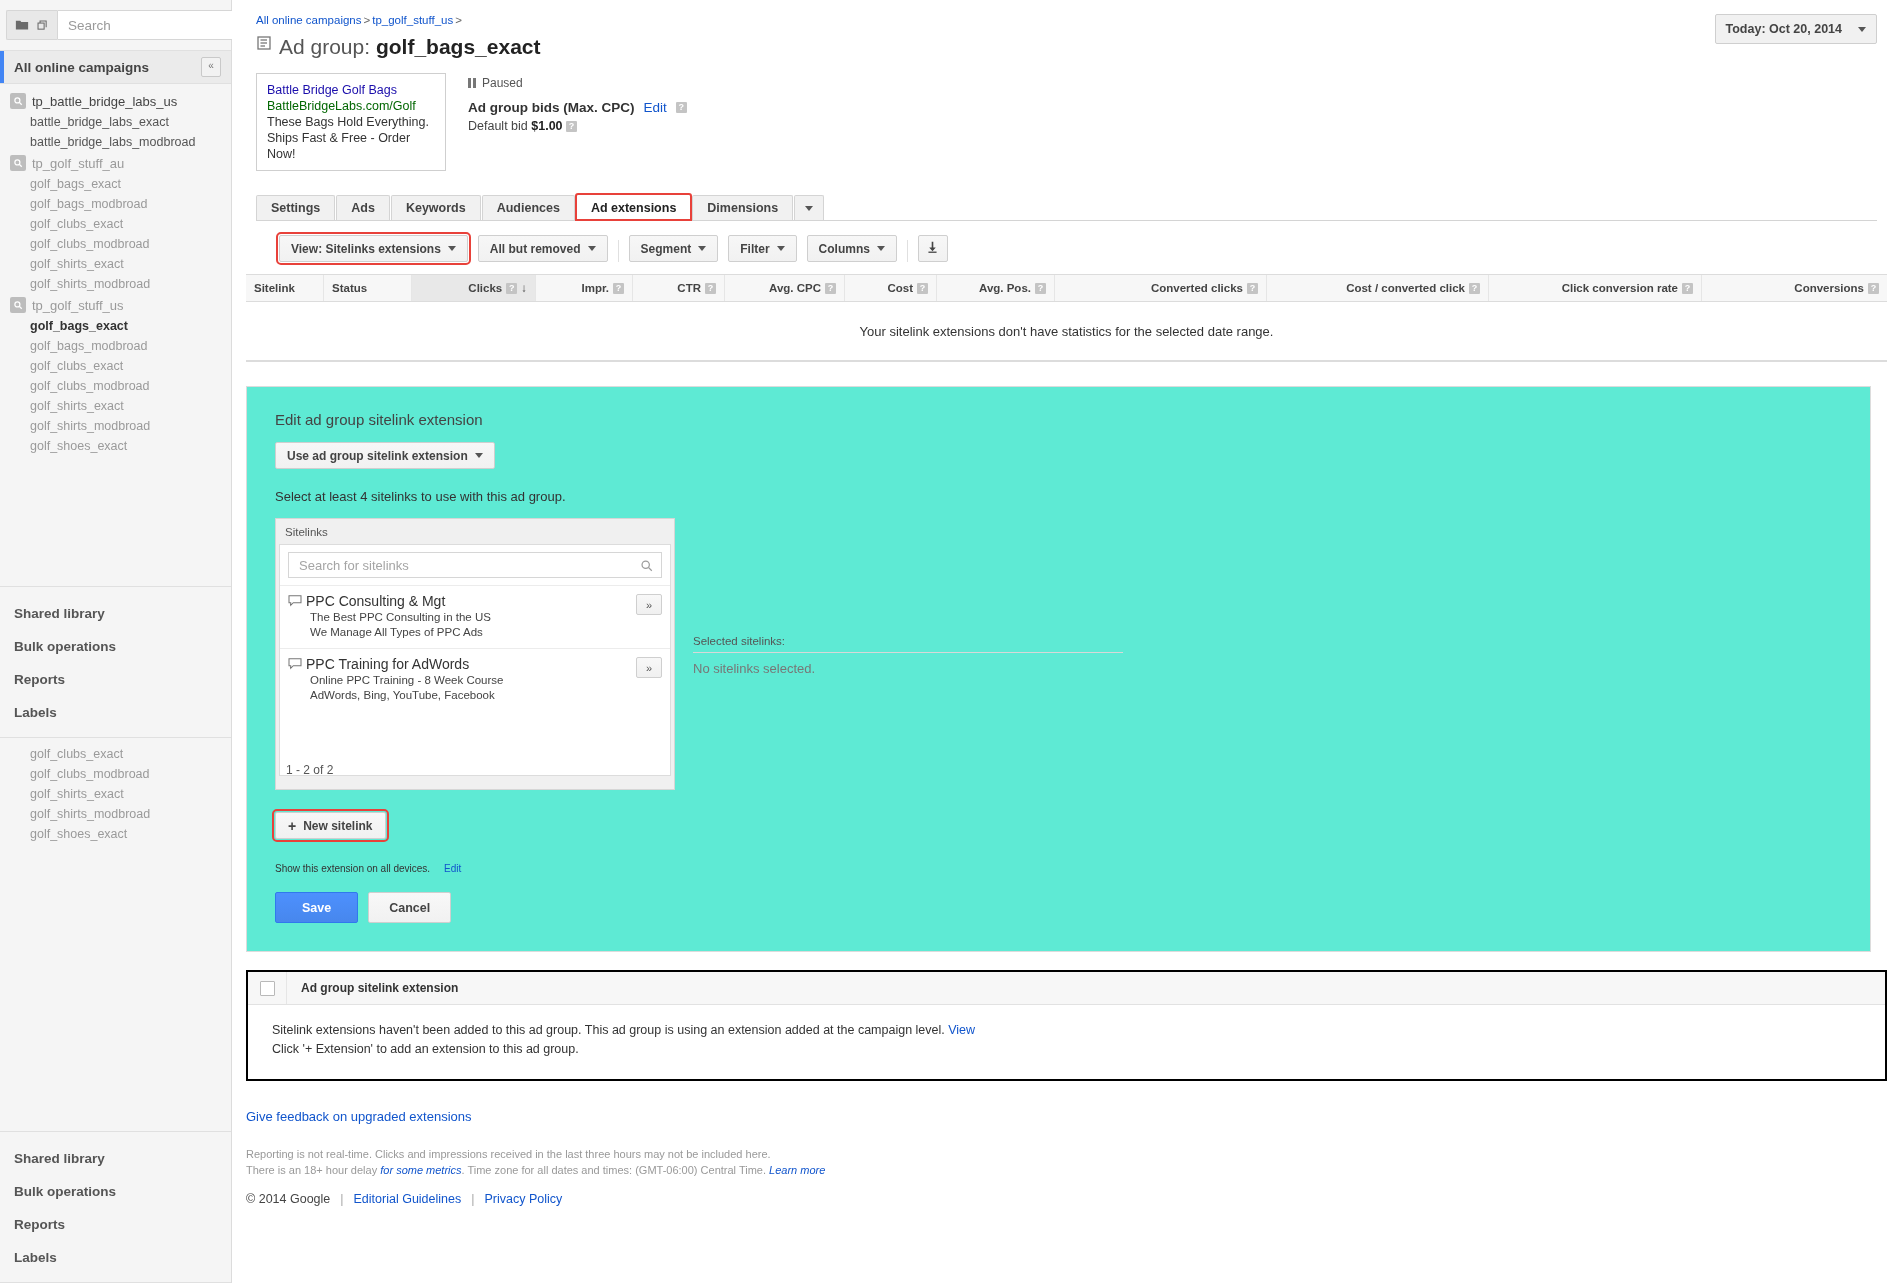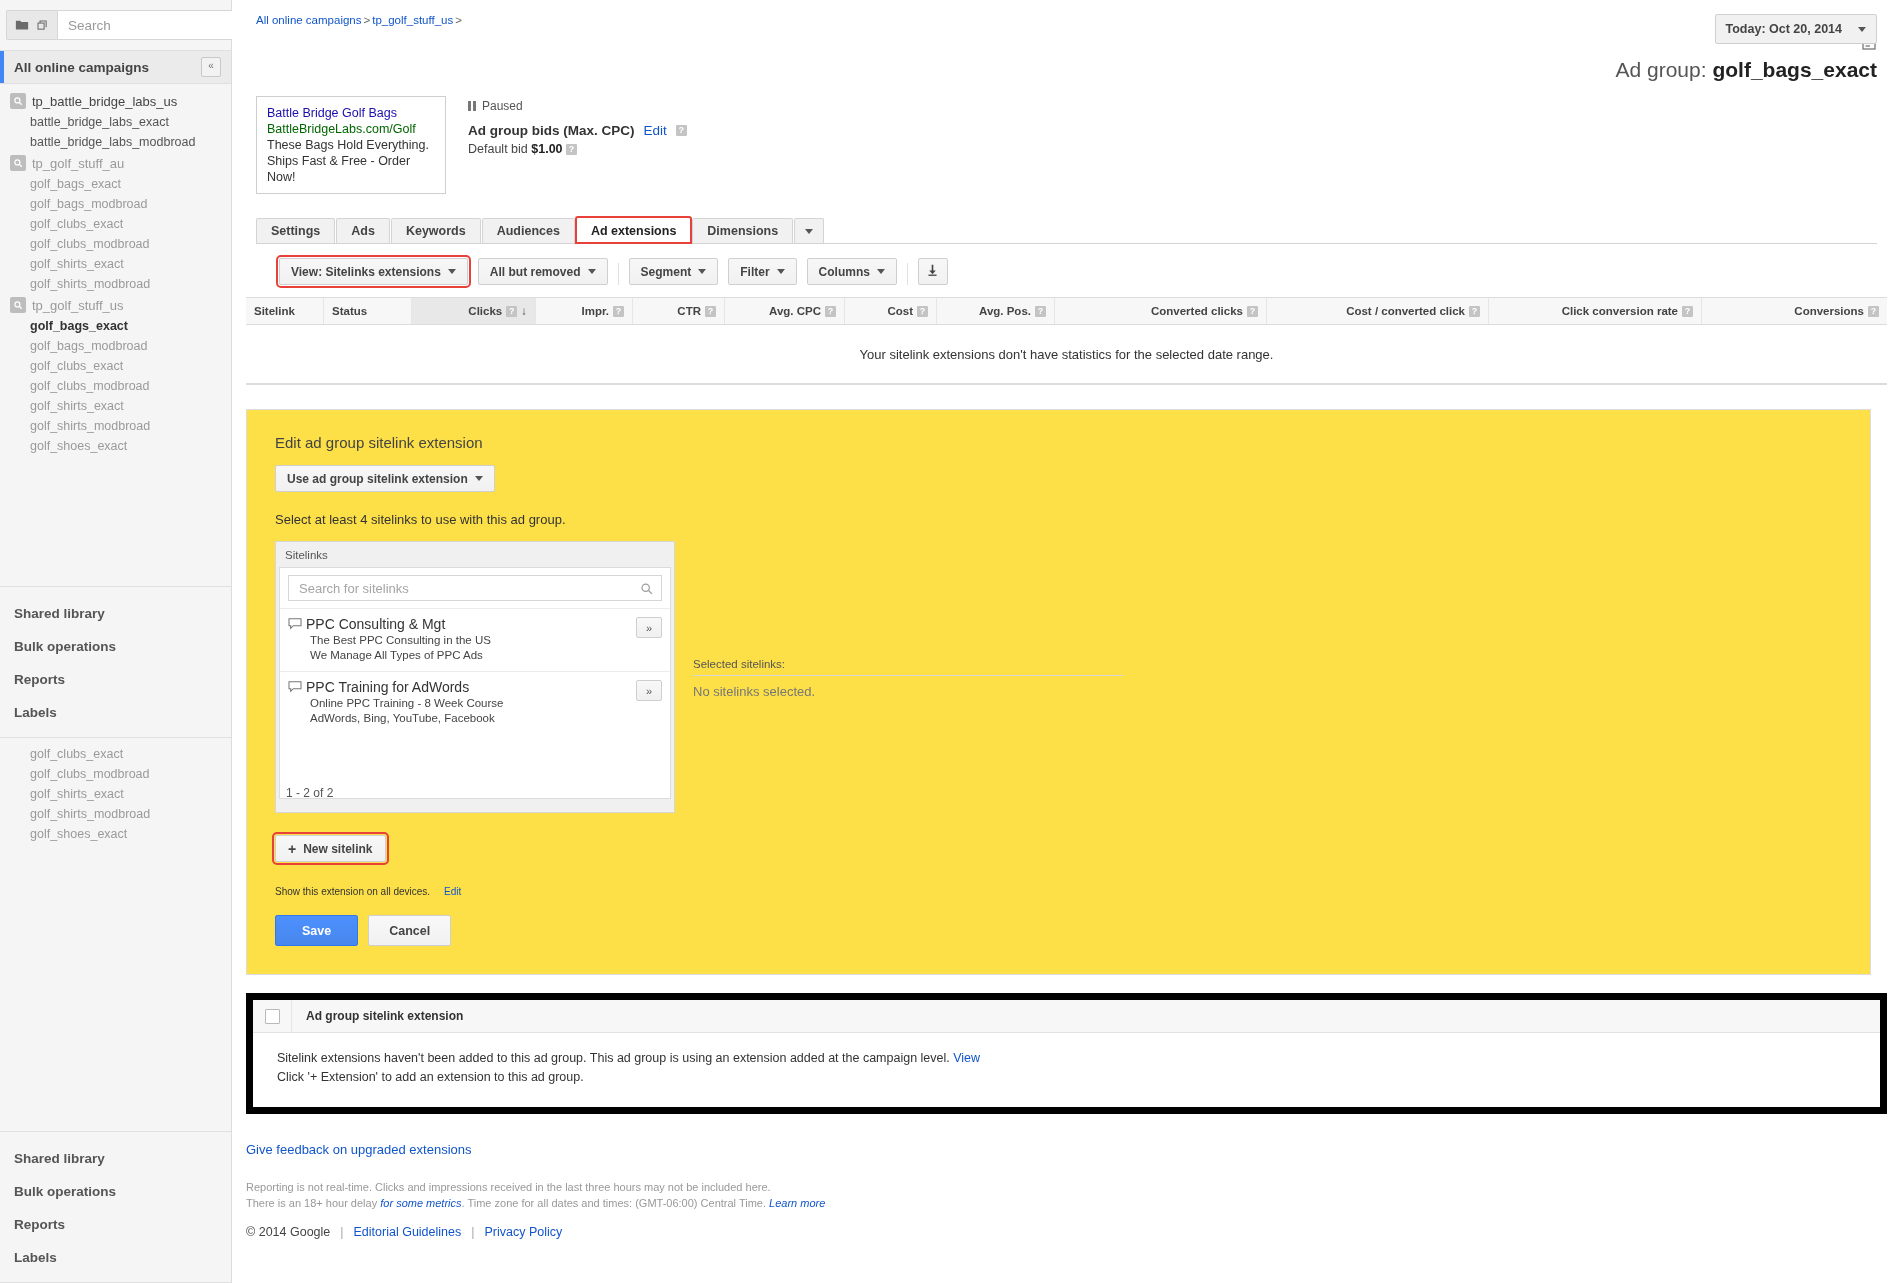--- a/index.html
+++ b/index.html
@@ -139,24 +139,23 @@
   }
   .topbar {
     padding: 14px 24px 0 24px;
     position: relative;
   }
   .breadcrumb { font-size: 11.5px; color: #555; }
   .breadcrumb a { color: #1155cc; }
   .bc-sep { color: #666; padding: 0 2px; }
 
   .pagetitle {
-    display: flex; align-items: flex-end;
+    display: flex; align-items: flex-start;
     margin-top: 9px;
     gap: 7px;
-    flex-direction: column;
   }
   .pt-icon { width: 16px; height: 16px; color: #777; }
   .pt-text { font-size: 21px; color: #555; font-weight: normal; }
   .pt-text b { color: #222; font-weight: bold; }
 
   .datepicker {
     position: absolute;
     right: 24px; top: 14px;
     height: 28px;
     display: flex; align-items: center;
@@ -280,21 +279,21 @@
     height: 58px;
     display: flex; align-items: center; justify-content: center;
     font-size: 13px; color: #333;
     border-bottom: 1px solid #dcdcdc;
   }
 
   
   .panel {
     margin: 24px 30px 0 14px;
     border: 1px solid #dcdcdc;
-    background: #fde047;
+    background: #5eead4;
     padding: 24px 22px 28px 28px;
   }
   .panel h3 { margin: 0; font-size: 15px; font-weight: normal; color: #444; }
   .usebtn { margin-top: 14px; }
   .hint { margin-top: 20px; font-size: 13px; color: #333; }
 
   .pickrow { display: flex; margin-top: 14px; gap: 18px; align-items: center; }
   .picker {
     width: 400px;
     border: 1px solid #d6d6d6;
@@ -386,21 +385,21 @@
     height: 29px; padding: 0 20px;
     background: linear-gradient(#f8f8f8,#f1f1f1);
     border: 1px solid #cfcfcf; border-radius: 2px;
     color: #444; font-size: 12.5px; font-weight: bold;
     display: inline-flex; align-items: center; justify-content: center;
   }
 
   
   .extpanel {
     margin: 18px 14px 13px 14px;
-    border: 7px solid #000000;
+    border: 2px solid #000000;
   }
   .extpanel-head {
     display: flex; align-items: center;
     height: 32px;
     background: #f7f7f7;
     border-bottom: 1px solid #e2e2e2;
   }
   .cbcell { width: 38px; display: flex; justify-content: center; }
   .cb { width: 13px; height: 13px; border: 1px solid #b9b9b9; background: #fff; border-radius: 1px; }
   .ext-head-label {

